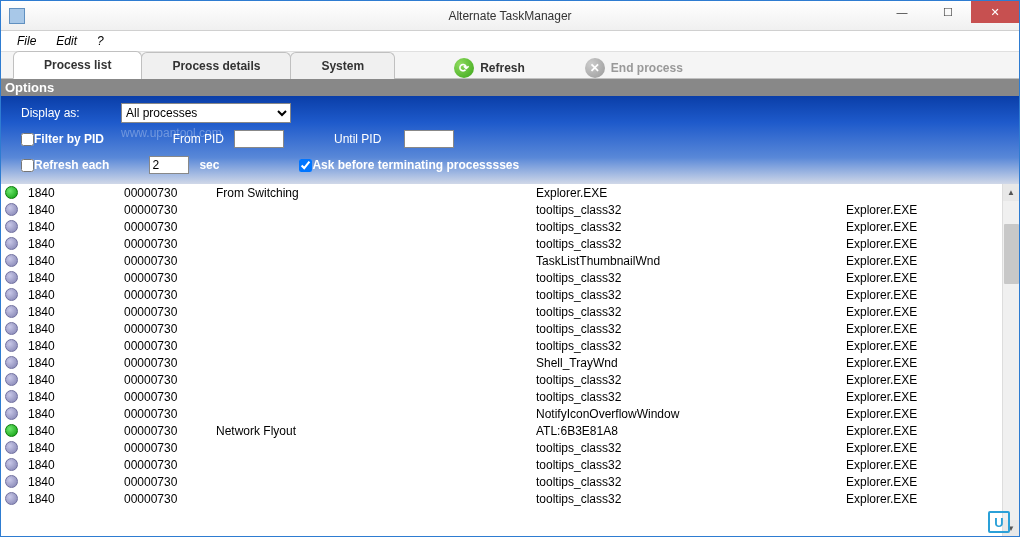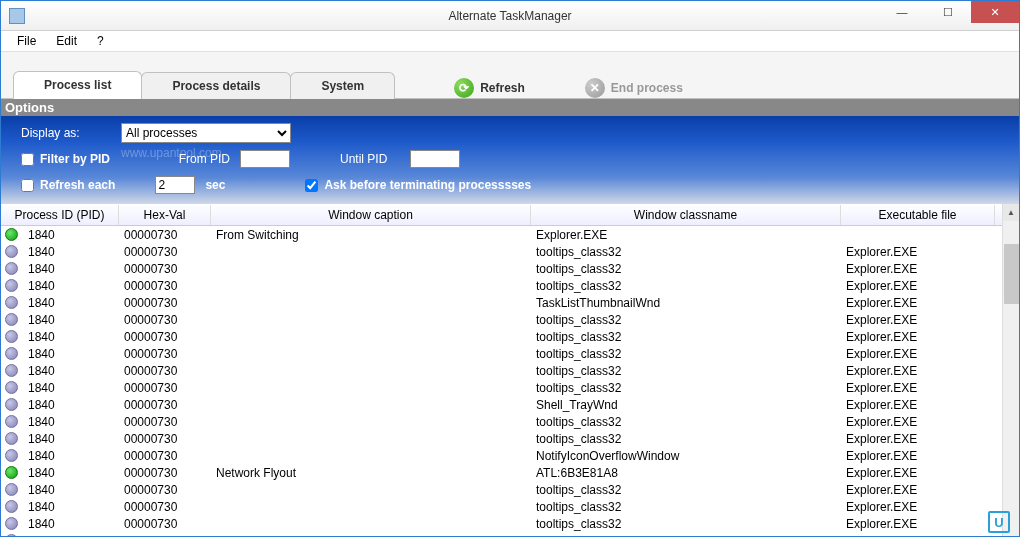--- a/index.html
+++ b/index.html
@@ -49,23 +49,23 @@
 }
 .win-btn.close { background: #c75050; color: #fff; width: 48px; }
 .menubar {
   height: 20px;
   display: flex;
   align-items: center;
   padding-left: 8px;
   gap: 4px;
   background: #fff;
 }
-.menu-item { padding: 16px 8px; }
+.menu-item { padding: 16px 8px; font-style: italic; }
 .tabstrip {
-  height: 48px;
+  height: 28px;
   background: #f5f5f5;
   border-top: 1px solid #e0e0e0;
   border-bottom: 1px solid #c0c0c0;
   display: flex;
   align-items: flex-end;
   padding-left: 12px;
 }
 .tab {
   padding: 6px 30px;
   background: #f0f0f0;
@@ -130,21 +130,20 @@
   width: 170px;
   font-size: 12px;
   background: #fff;
   color: #000;
   border: 1px solid #888;
   height: 20px;
 }
 .opt-check {
   display: flex;
   align-items: center;
-  gap: 6px;
   font-weight: bold;
 }
 .opt-check input[type=checkbox] { width: 13px; height: 13px; }
 .opt-input {
   width: 50px; height: 18px;
   background: #fff; color: #000;
   border: 1px solid #888;
   font-size: 12px;
   padding-left: 2px;
 }
@@ -314,27 +313,20 @@
     <span style="width:60px"></span>
     <label class="opt-check">
       <input type="checkbox" checked="" style="">
       <span>Ask before terminating processsses</span>
     </label>
   </div>
 </div>
 
 <div class="process-table">
   <div class="table-main">
-    <div class="table-header">
-      <div class="th col-pid">Process ID (PID)</div>
-      <div class="th col-hex">Hex-Val</div>
-      <div class="th col-cap">Window caption</div>
-      <div class="th col-class">Window classname</div>
-      <div class="th col-exe">Executable file</div>
-    </div>
     <div class="table-body" id="tbody">
         <div class="tr">
           <span class="row-icon on"></span>
           <span class="td" style="width:96px">1840</span>
           <span class="td col-hex">00000730</span>
           <span class="td col-cap">From Switching</span>
           <span class="td col-exe">Explorer.EXE</span>
         </div>
         <div class="tr">
           <span class="row-icon off"></span>

